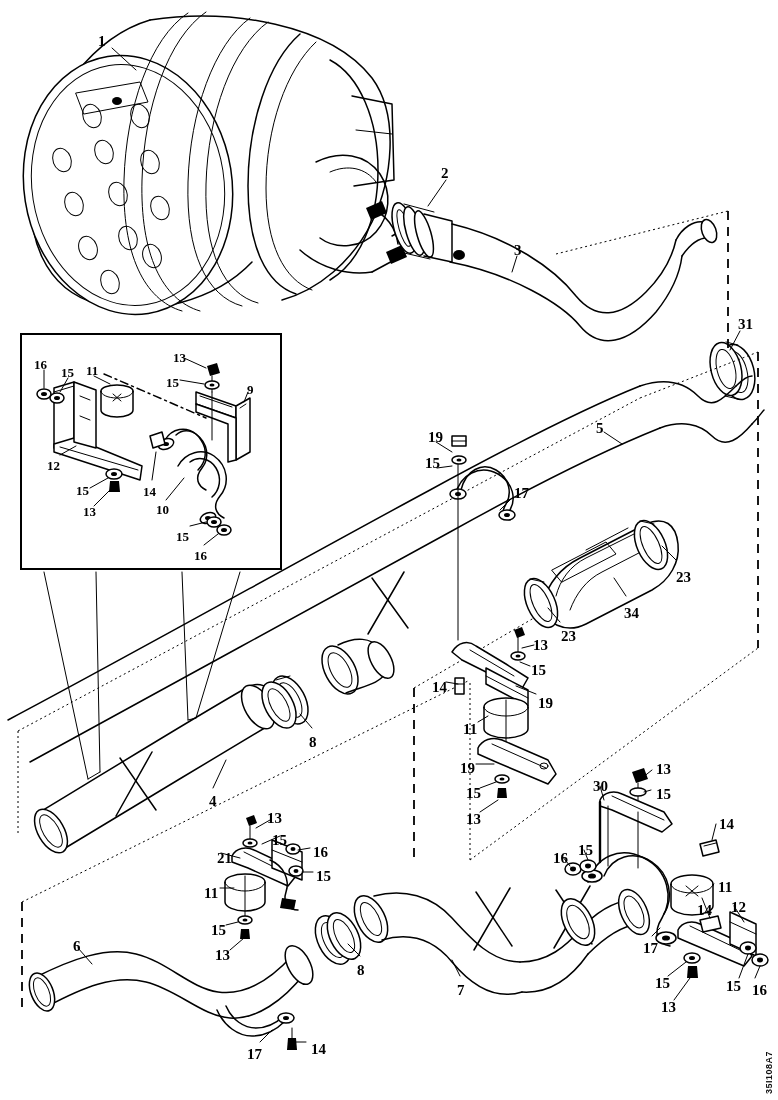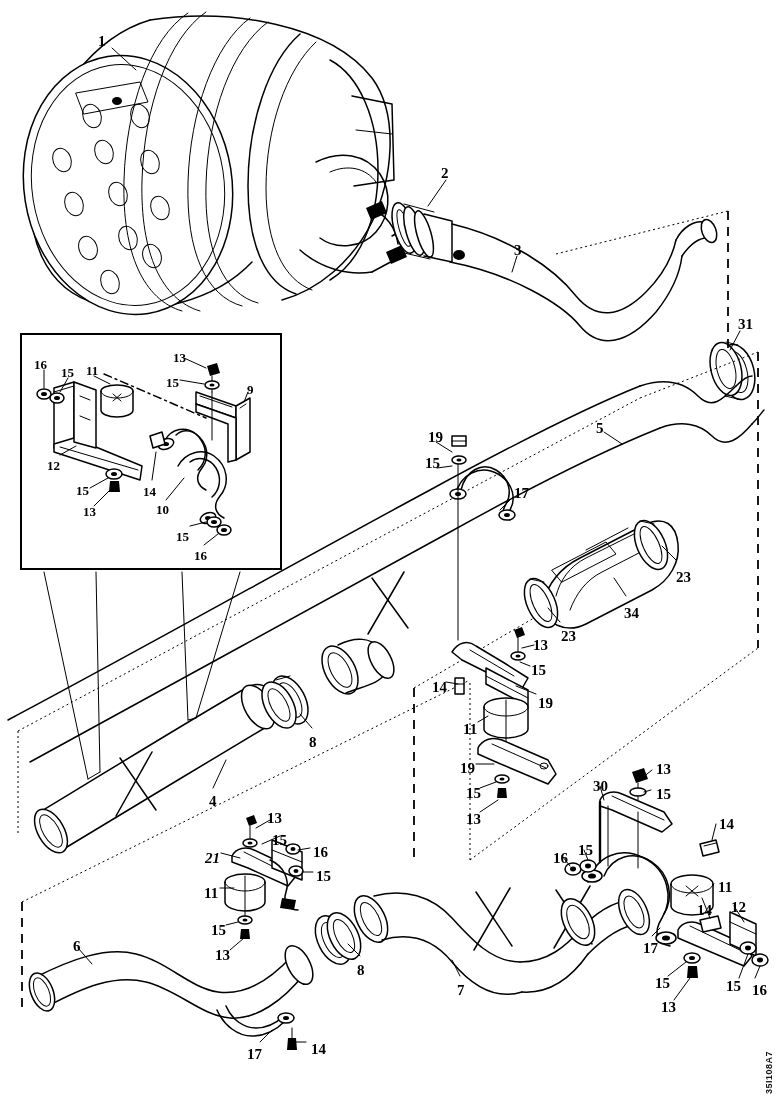--- a/index.html
+++ b/index.html
@@ -560,21 +560,21 @@
       <div class="callout" style="left: 432px; top: 680px;">14</div>
       <div class="callout" style="left: 538px; top: 696px;">19</div>
       <div class="callout" style="left: 463px; top: 722px;">11</div>
       <div class="callout" style="left: 460px; top: 761px;">19</div>
       <div class="callout" style="left: 466px; top: 786px;">15</div>
       <div class="callout" style="left: 466px; top: 812px;">13</div>
       <div class="callout" style="left: 309px; top: 735px;">8</div>
       <div class="callout" style="left: 209px; top: 794px;">4</div>
       <div class="callout" style="left: 267px; top: 811px;">13</div>
       <div class="callout" style="left: 272px; top: 833px;">15</div>
-      <div class="callout" style="left: 205px; top: 851px; font-style: italic;">21</div>
+      <div class="callout" style="left: 217px; top: 851px;">21</div>
       <div class="callout" style="left: 313px; top: 845px;">16</div>
       <div class="callout" style="left: 316px; top: 869px;">15</div>
       <div class="callout" style="left: 204px; top: 886px;">11</div>
       <div class="callout" style="left: 211px; top: 923px;">15</div>
       <div class="callout" style="left: 215px; top: 948px;">13</div>
       <div class="callout" style="left: 357px; top: 963px;">8</div>
       <div class="callout" style="left: 73px; top: 939px;">6</div>
       <div class="callout" style="left: 247px; top: 1047px;">17</div>
       <div class="callout" style="left: 311px; top: 1042px;">14</div>
       <div class="callout" style="left: 457px; top: 983px;">7</div>

